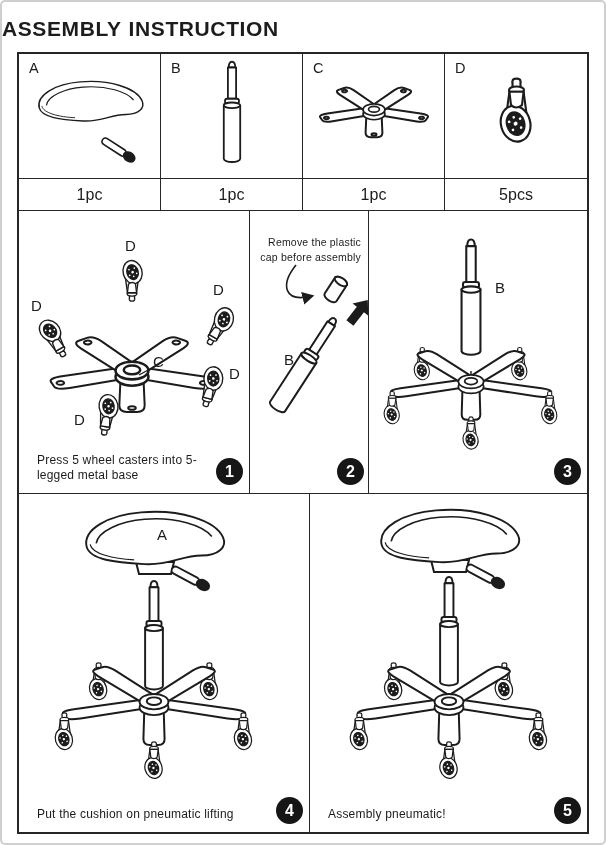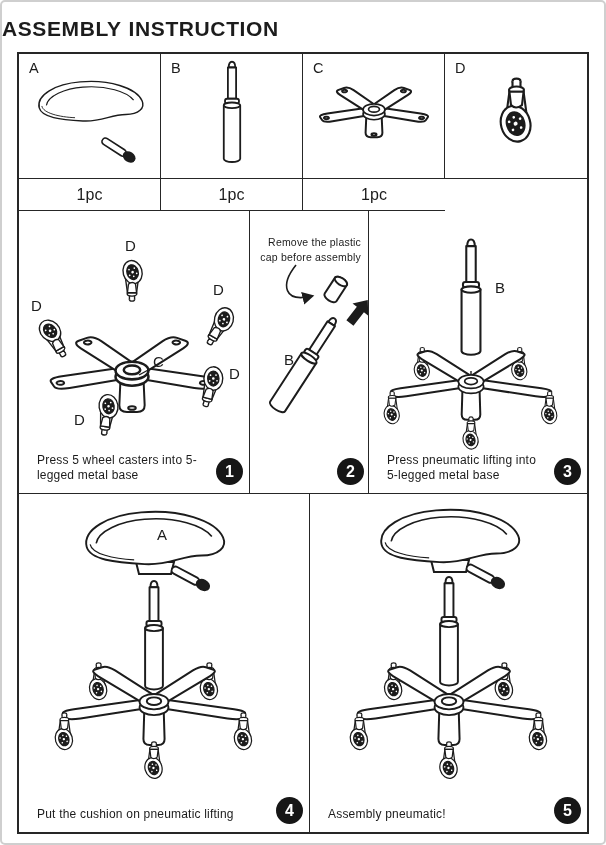--- a/index.html
+++ b/index.html
@@ -233,20 +233,21 @@
       </div>
       <div class="part-cell">
         <span class="part-letter">D</span>
         <svg class="part-art" viewBox="0 0 143 125">
           <use href="#caster" x="47" y="22" width="50" height="75"></use>
         </svg>
       </div>
       <div class="qty-cell">1pc</div>
       <div class="qty-cell">1pc</div>
       <div class="qty-cell">1pc</div>
+      <div class="qty-cell">5pcs</div>
     </div>
 
     <div class="row1">
 
       <div class="panel">
         <svg class="stepart" style="left:0;top:4px" width="231" height="246" viewBox="0 0 231 246">
           <use href="#starbase" x="18" y="96" width="190" height="131.7"></use>
           <g transform="translate(113,64) rotate(180)">
               <use href="#caster" x="-16" y="-24" width="32" height="48"></use>
             </g>
@@ -293,21 +294,20 @@
         <div class="badge" style="right:4px">2</div>
       </div>
 
       <div class="panel">
         <svg class="stepart" style="left:0;top:2px" width="219" height="266" viewBox="0 0 219 266">
           <use href="#lift" x="85" y="18" width="34" height="136"></use>
           <line x1="102" y1="158" x2="102" y2="170" stroke="#1c1c1c" stroke-width="1.4"></line>
           <use href="#rollingbase" x="-8" y="117" width="220" height="143.8"></use>
           <text x="126" y="80">B</text>
         </svg>
-        <div class="caption cap3">Press pneumatic lifting into 5-legged metal base</div>
         <div class="badge">3</div>
       </div>
     </div>
 
     <div class="row2">
 
       <div class="panel">
         <svg class="stepart" style="left:0;top:4px" width="290" height="312" viewBox="0 0 290 312">
           <use href="#lift" x="119" y="74" width="32" height="130"></use>
           <g fill="#fff" stroke="#1c1c1c" stroke-width="2">

